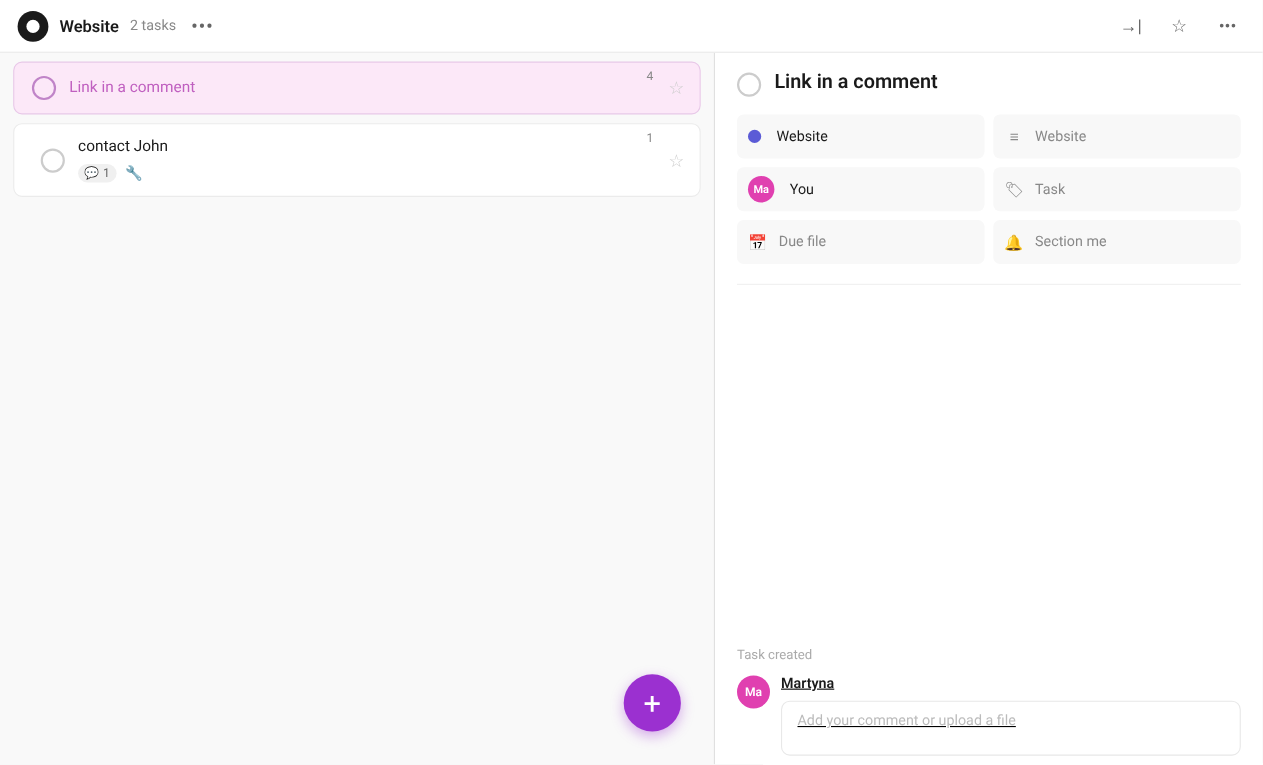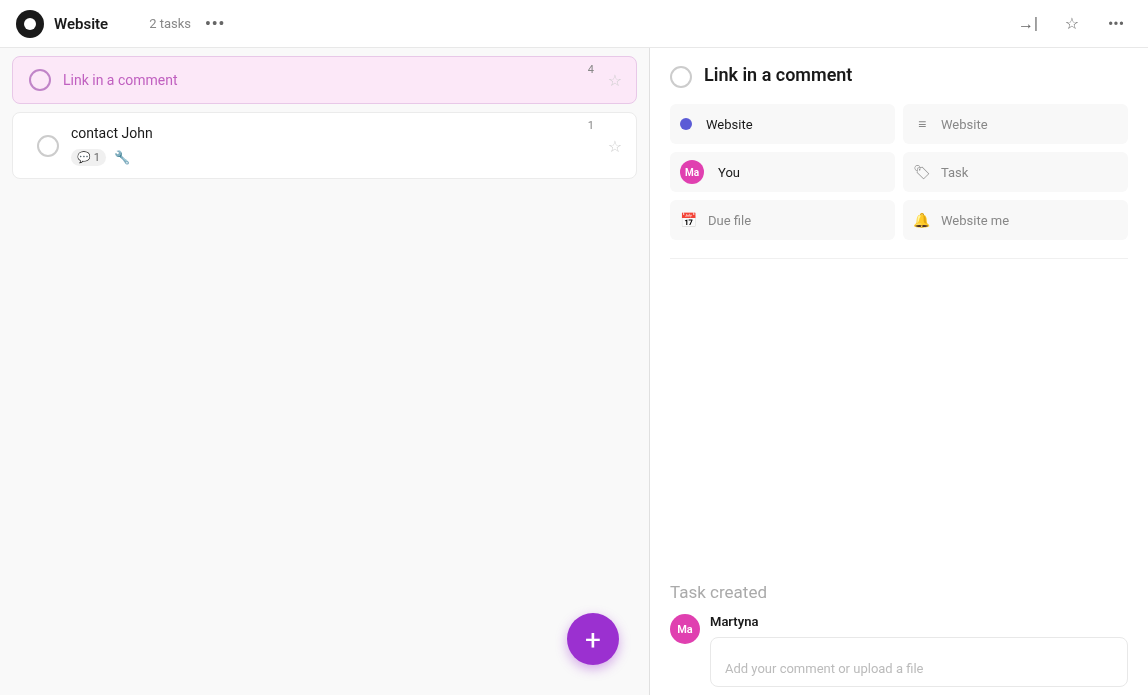--- a/index.html
+++ b/index.html
@@ -45,21 +45,20 @@
       background: #fff;
     }
     .project-title {
       font-size: 15px;
       font-weight: 600;
       color: #1a1a1a;
     }
     .task-count {
       font-size: 13px;
       color: #888;
-      margin-left: 31px;
     }
     .header-more-btn {
       width: 28px;
       height: 28px;
       border-radius: 4px;
       display: flex;
       align-items: center;
       justify-content: center;
       cursor: pointer;
       color: #666;
@@ -290,21 +289,21 @@
       border-top: 1px solid #f0f0f0;
       margin: 10px 20px;
     }
 
     
     .comment-section {
       padding: 8px 20px;
       margin-top: auto;
     }
     .task-created-label {
-      font-size: 17px;
+      font-size: 12px;
       color: #aaa;
       margin-bottom: 12px;
     }
     .comment-input-row {
       display: flex;
       align-items: flex-start;
       gap: 10px;
     }
     .comment-avatar {
       width: 30px;
@@ -321,21 +320,21 @@
     }
     .comment-input-box {
       flex: 1;
       border: 1px solid #e8e8e8;
       border-radius: 8px;
       padding: 10px 14px;
       font-size: 13px;
       color: #bbb;
       min-height: 50px;
       display: flex;
-      align-items: flex-end;
+      align-items: flex-start;
     }
     .comment-user-name {
       font-size: 13px;
       font-weight: 600;
       color: #1a1a1a;
       margin-bottom: 4px;
     }
     .comment-user-row {
       display: flex;
       flex-direction: column;
@@ -421,36 +420,36 @@
         <span class="field-label">Task</span>
       </div>
 
       <div class="field-row">
         <span class="field-icon">📅</span>
         <span class="field-label">Due file</span>
       </div>
 
       <div class="field-row">
         <span class="field-icon">🔔</span>
-        <span class="field-label">Website me</span>
+        <span class="field-label">Section me</span>
       </div>
 
     </div>
 
     <hr class="detail-divider">
 
     <div style="flex:1;"></div>
 
     <div class="comment-section">
       <div class="task-created-label">Task created</div>
       <div class="comment-input-row">
         <div class="comment-user-row">
           <div class="comment-avatar">Ma</div>
         </div>
-        <div style="flex:1; display:flex; flex-direction:column; gap:4px;">
+        <div style="flex:1; display:flex; flex-direction:column; gap:4px;text-decoration:underline;">
           <div class="comment-user-name">Martyna</div>
           <div class="comment-input-box">
             <span>Add your comment or upload a file</span>
           </div>
         </div>
       </div>
     </div>
 
   </div>
 </div>

